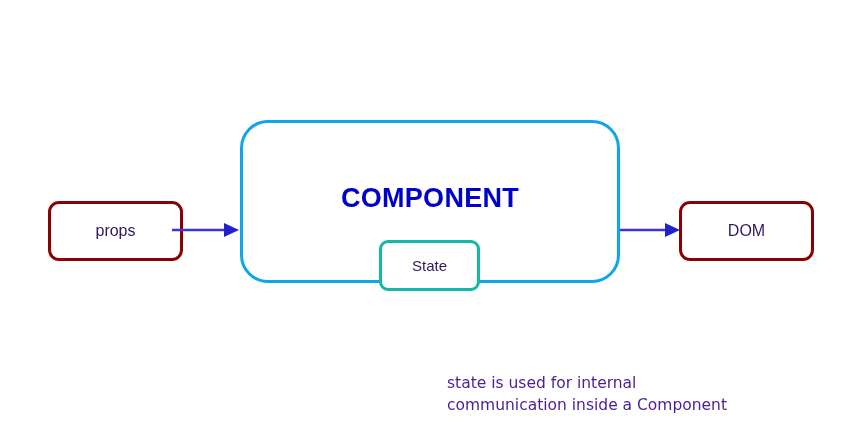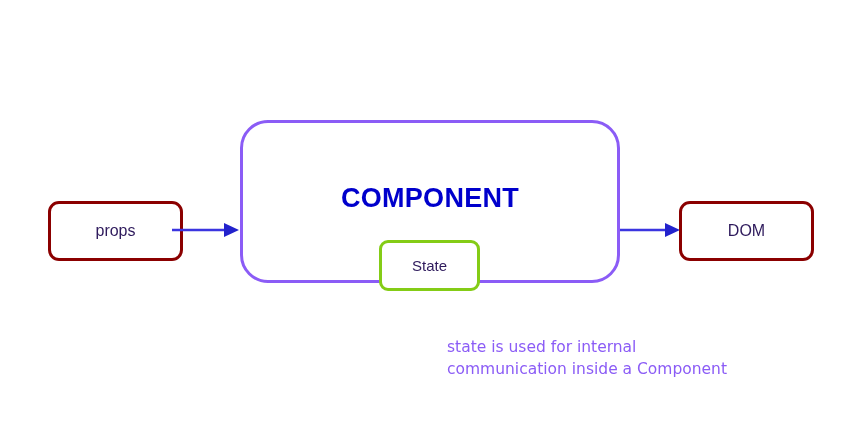--- a/index.html
+++ b/index.html
@@ -47,21 +47,21 @@
 
   #props-node { left: 48px;  top: 201px; }
   #dom-node   { left: 679px; top: 201px; }
 
   
   #component-node {
     left: 240px;
     top: 120px;
     width: 380px;
     height: 163px;
-    border: 3px solid #8b5cf6;
+    border: 3px solid #0ea5e9;
     border-radius: 28px;
     display: block;
   }
 
   #component-title {
     position: absolute;
     left: 0;
     right: 0;
     top: 62px;
     text-align: center;
@@ -72,21 +72,21 @@
     letter-spacing: 0.3px;
     line-height: 1;
   }
 
   
   #state-node {
     left: 379px;
     top: 240px;
     width: 101px;
     height: 51px;
-    border: 3px solid #84cc16;
+    border: 3px solid #14b8a6;
     border-radius: 9px;
   }
   #state-node .node-label {
     font-family: "Liberation Sans", sans-serif;
     font-size: 15px;
     color: #2e1a5c;
     line-height: 1;
     white-space: nowrap;
   }
 
@@ -97,25 +97,25 @@
     top: 218px;
   }
   #arrow-props-to-component { left: 170px; width: 70px; }
   #arrow-component-to-dom   { left: 618px; width: 63px; }
   .arrow svg { display: block; }
 
   
   #caption {
     position: absolute;
     left: 447px;
-    top: 336px;
+    top: 372px;
     width: 360px;
     font-family: "DejaVu Sans", sans-serif;
     font-size: 15.5px;
-    color: #8b5cf6;
+    color: #4c1d95;
     line-height: 1.42;
     white-space: pre-line;
   }
 </style>
 </head>
 <body>
 
 <div id="diagram-canvas">
 
   <div class="node io-node" id="props-node">

